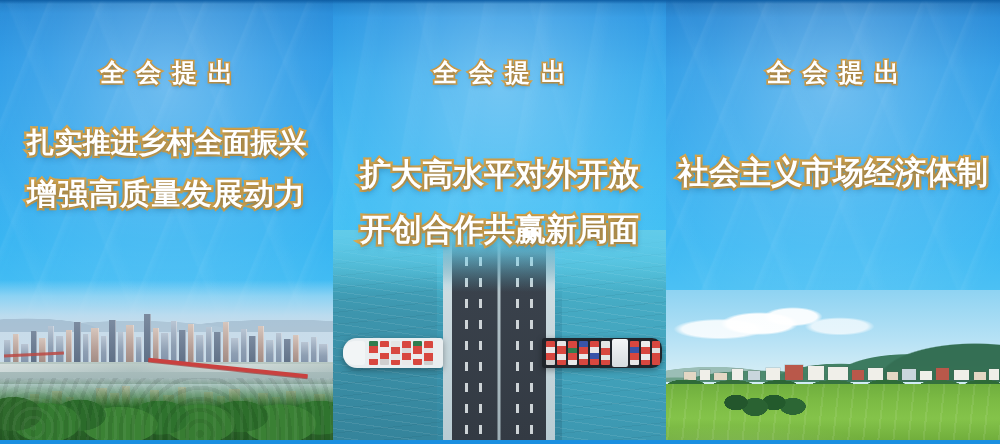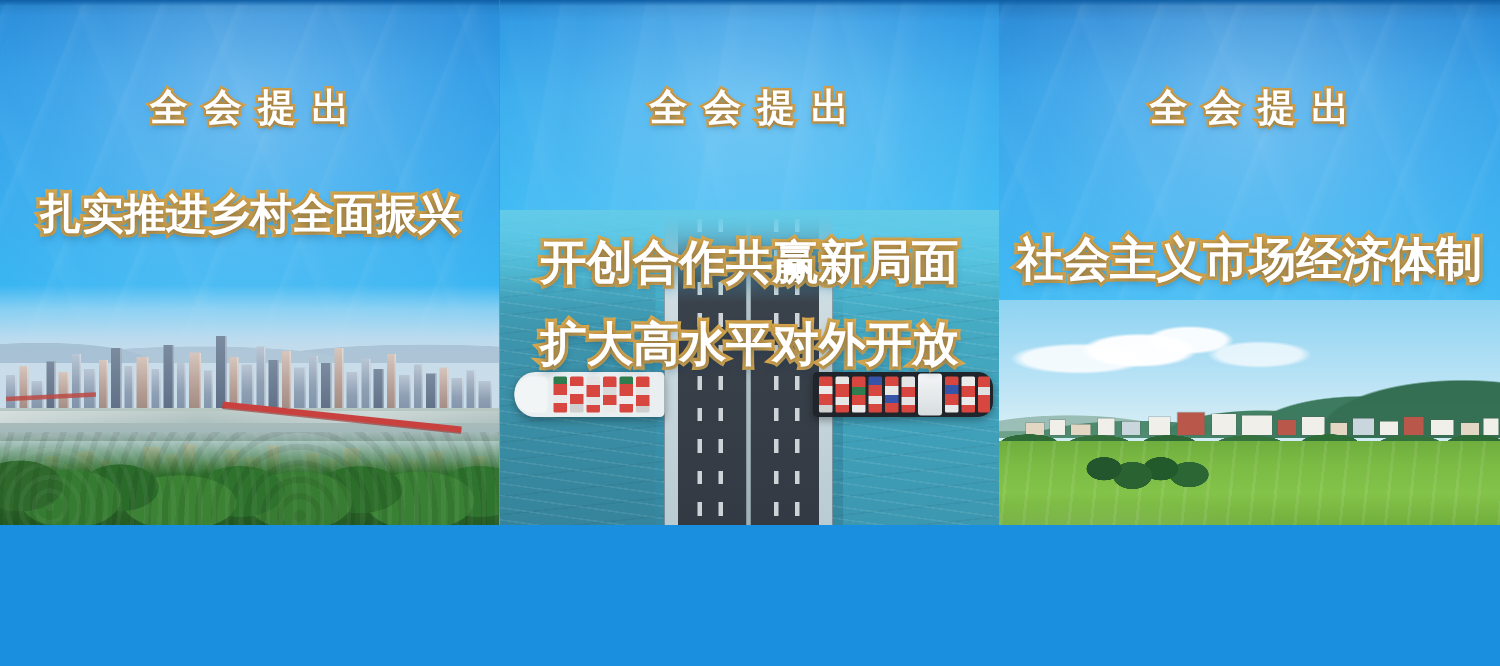--- a/index.html
+++ b/index.html
@@ -16,21 +16,21 @@
     width: 1000px;
     height: 444px;
     overflow: hidden;
     display: flex;
     background: #1a8fe0;
   }
 
   
   .panel {
     position: relative;
-    height: 350px;
+    height: 440px;
     overflow: hidden;
     flex: 0 0 auto;
   }
   .panel.p1 { width: 333px; }
   .panel.p2 { width: 333px; }
   .panel.p3 { width: 334px; }
 
   
   .sky {
     position: absolute;
@@ -559,20 +559,21 @@
         <div class="mb" style="left:314px;width:11px;height:16px"></div>
       </div>
       <div class="trees"></div>
       <div class="treetex"></div>
     </div>
 
     <div class="textwrap">
       <div class="kicker">全会提出</div>
       <div class="lines">
         <div class="line wide">扎实推进乡村全面振兴</div>
+        <div class="line">增强高质量发展动力</div>
       </div>
     </div>
   </div>
 
   <div class="panel p2">
     <div class="sky s2"></div>
     <div class="glow"></div>
     <div class="streaks alt"></div>
     <div class="topband"></div>
 
@@ -617,22 +618,22 @@
         <div class="stack" style="left:99px;width:9px;background:linear-gradient(to bottom,#ebebeb 0 26%,#d8473f 26% 56%,#ebebeb 56% 78%,#d8473f 78% 100%)"></div>
         <div class="stack" style="left:110px;width:8px;background:linear-gradient(to bottom,#d8473f 0 30%,#e0e0e0 30% 52%,#d8473f 52% 100%)"></div>
       </div>
 
       <div class="fade-top"></div>
     </div>
 
     <div class="textwrap">
       <div class="kicker">全会提出</div>
       <div class="lines">
+        <div class="line">扩大高水平对外开放</div>
         <div class="line">开创合作共赢新局面</div>
-        <div class="line">扩大高水平对外开放</div>
       </div>
     </div>
   </div>
 
   <div class="panel p3">
     <div class="sky s3"></div>
     <div class="glow"></div>
     <div class="streaks"></div>
     <div class="topband"></div>
 

